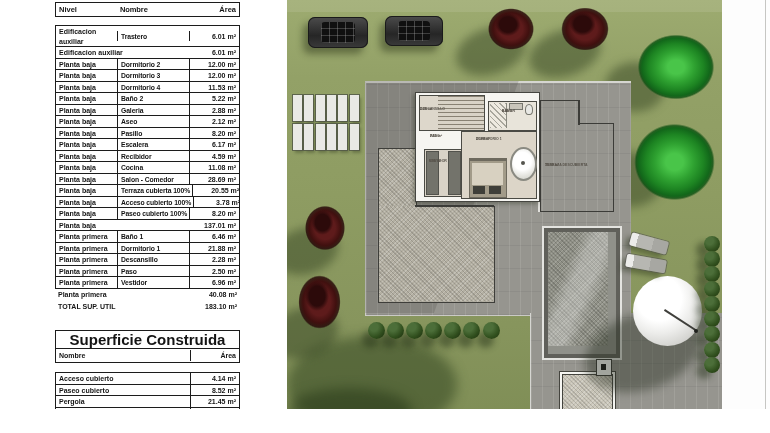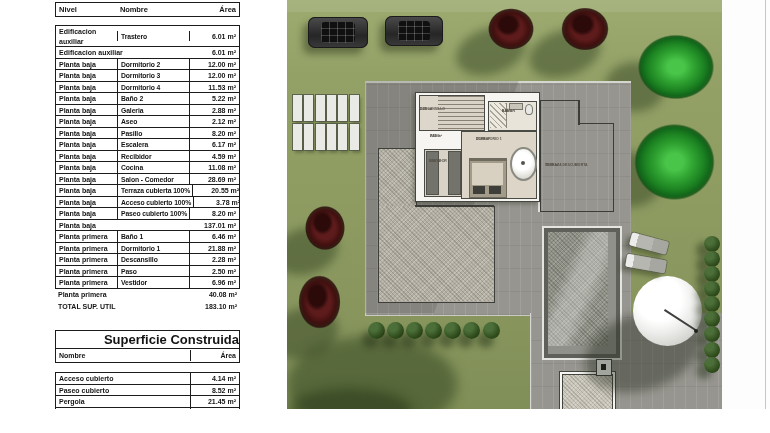--- a/index.html
+++ b/index.html
@@ -20,21 +20,21 @@
   .box > .t-row:first-child{border-top:none;}
   .c{padding:1px 2px 0 3px;}
   .c1{width:56px;flex:none;}
   .c2{flex:1;border-left:1px solid #1c1c1c;white-space:nowrap;font-size:6.8px;letter-spacing:-0.1px;}
   .c3{width:43px;flex:none;border-left:1px solid #1c1c1c;text-align:right;padding-right:3px;white-space:nowrap;}
   .t-row.sum .sl{flex:1;}
   .t-row.sum .c3{border-left:none;}
   .f-row{display:flex;align-items:center;min-height:11.5px;}
   .f-row .sl{flex:1;padding-left:3px;}
   .f-row .c3{border-left:none;}
-  .title{height:17px;line-height:17px;text-align:right;font-size:13px;border-bottom:1px solid #1c1c1c;}
+  .title{height:17px;line-height:17px;text-align:center;font-size:15px;border-bottom:1px solid #1c1c1c;}
   .hrow2{display:flex;align-items:center;min-height:13px;}
   .ccl{flex:1;padding:1px 2px 0 3px;}
   .cc3{width:43px;flex:none;border-left:1px solid #1c1c1c;text-align:right;padding:1px 3px 0 2px;white-space:nowrap;}
   .c-row{display:flex;align-items:center;min-height:10.5px;border-top:1px solid #1c1c1c;}
   #cons-body > .c-row:first-child{border-top:none;}
 
   
   #site{position:absolute;left:287px;top:0;width:435px;height:433px;overflow:hidden;
         background:linear-gradient(180deg,#9dab70 0%,#93a167 18%,#8e9c62 45%,#87955d 75%,#7e8d55 100%);}
   #site *{position:absolute;}

